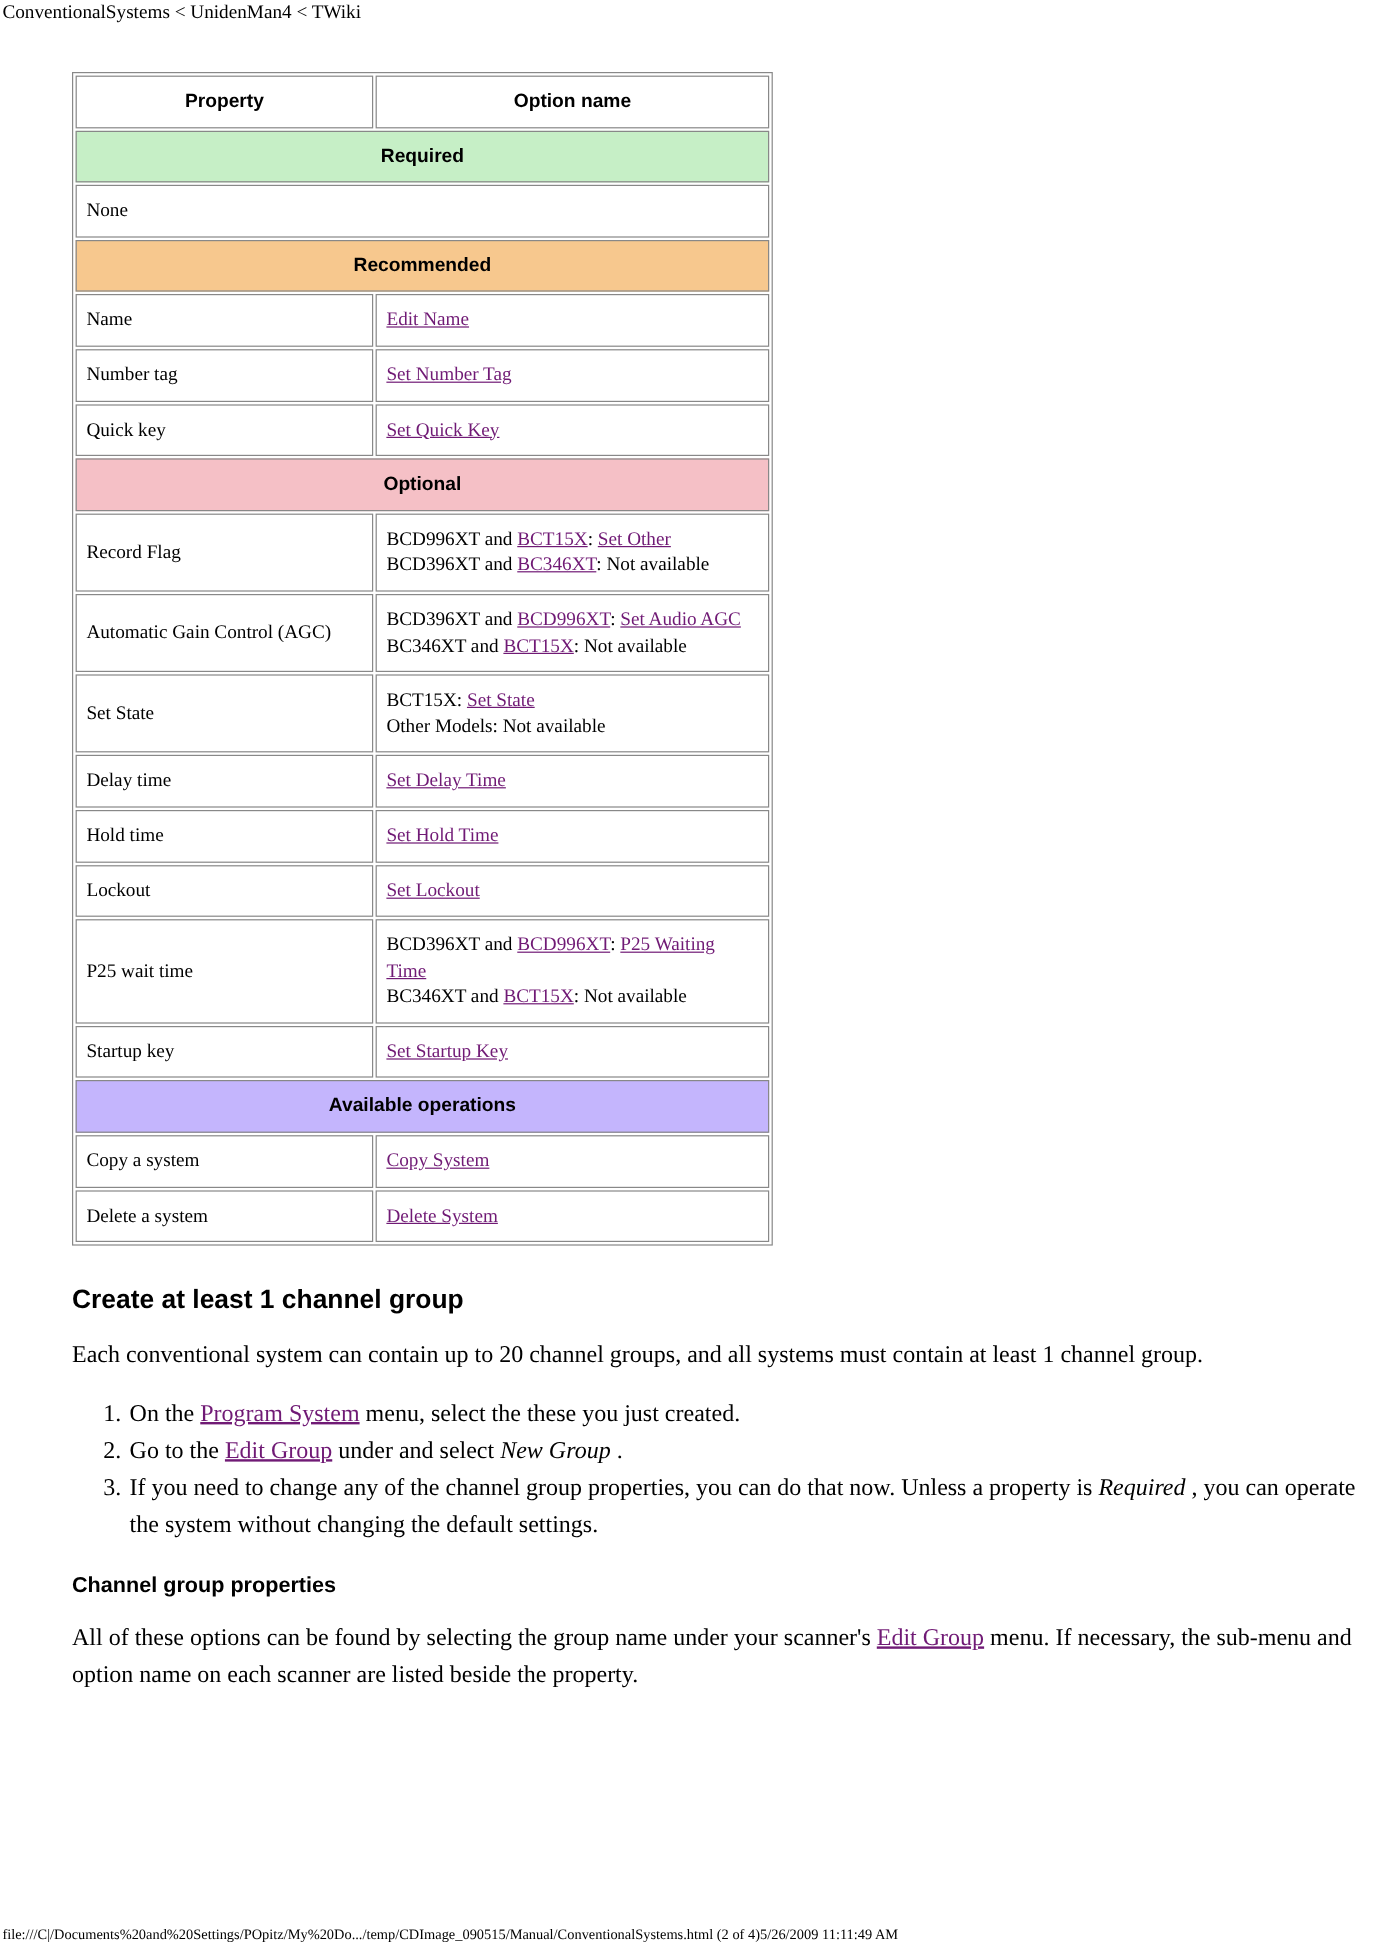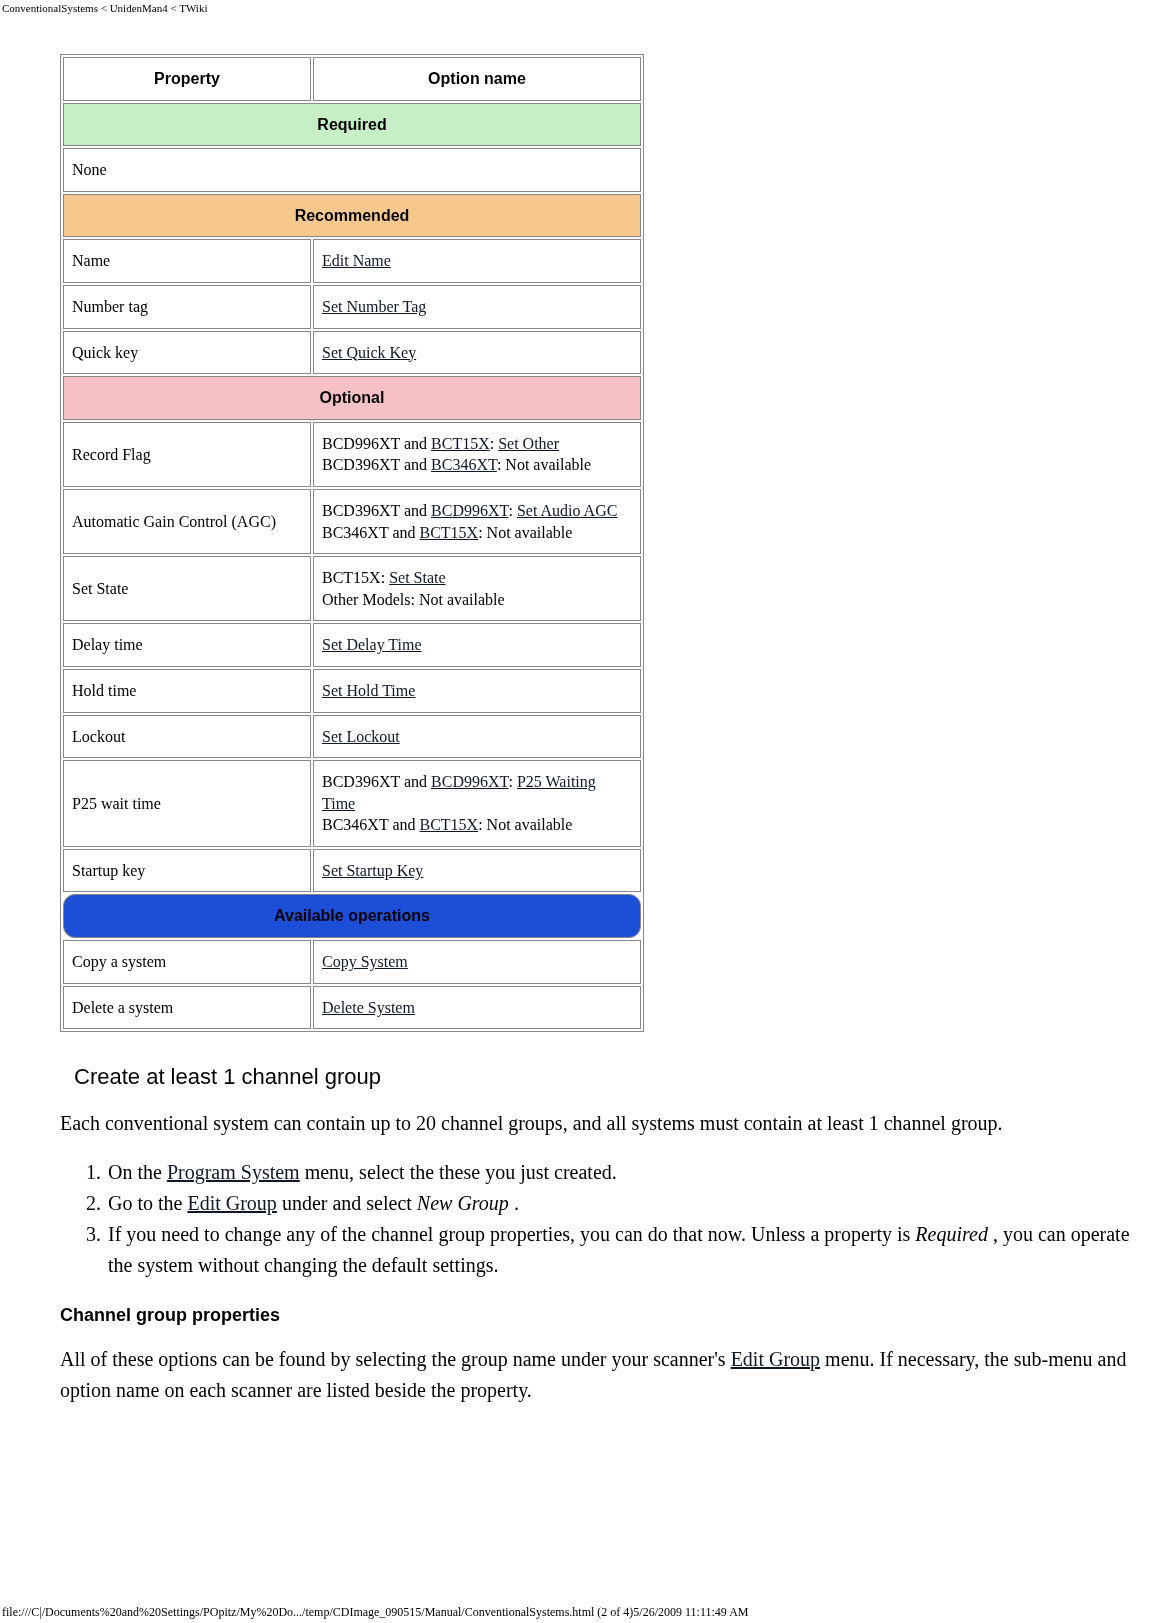--- a/index.html
+++ b/index.html
@@ -4,21 +4,21 @@
   <style>
     body {
       margin: 0;
       padding: 0;
       font-family: "Times New Roman", Times, serif;
       font-size: 20px;
       color: #000;
       background: #fff;
     }
     .header-path {
-      font-size: 11px;
+      font-size: 16px;
       padding: 2px 0 0 2px;
     }
     .content {
       padding: 40px 0 0 60px;
     }
     table.props {
       border-collapse: separate;
       border-spacing: 2px;
       border: 1px solid #888;
       width: 584px;
@@ -35,30 +35,30 @@
     }
     table.props th {
       font-family: Arial, Helvetica, sans-serif;
       font-weight: bold;
       text-align: center;
     }
     th.col-head { background: #fff; }
     th.required { background: #c6efc6; }
     th.recommended { background: #f7c88e; }
     th.optional { background: #f5c0c6; }
-    th.ops { background: #1d4ed8; border-radius: 12px; }
+    th.ops { background: #c4b5fd; }
     .col-prop { width: 230px; }
     a.link {
-      color: #0f172a;
+      color: #701a75;
     }
     h2.sec {
       font-family: Arial, Helvetica, sans-serif;
-      font-weight: normal;
+      font-weight: bold;
       font-size: 22px;
-      margin: 32px 0 18px 14px;
+      margin: 32px 0 18px 0;
     }
     h3.sub {
       font-family: Arial, Helvetica, sans-serif;
       font-weight: bold;
       font-size: 18px;
       margin: 24px 0 18px 0;
     }
     p.body {
       font-size: 20px;
       line-height: 1.55;

